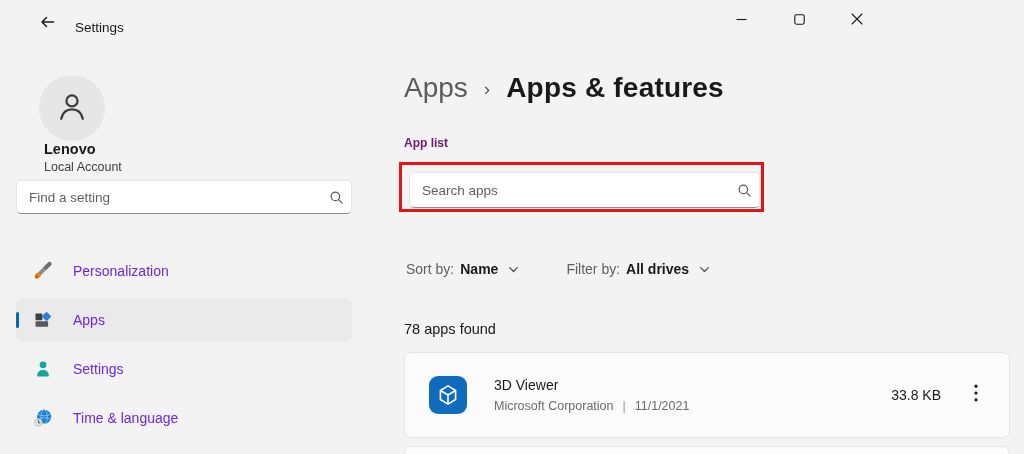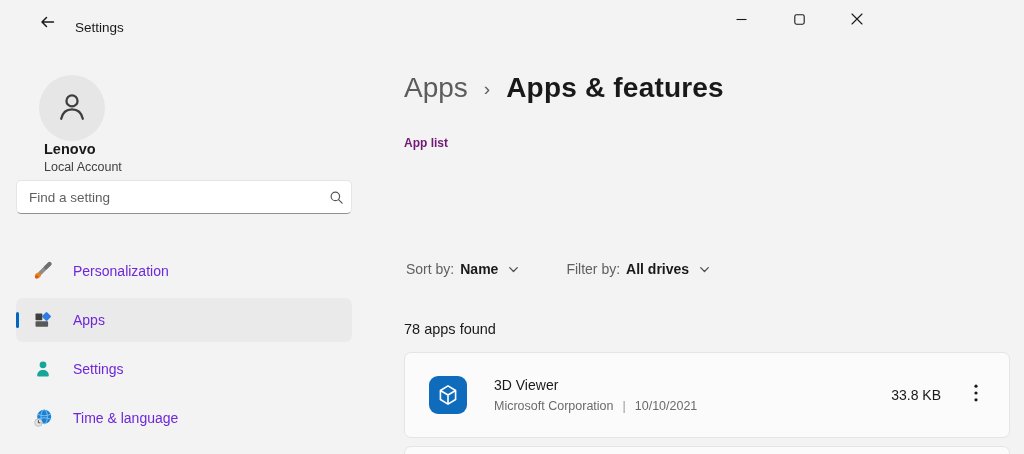--- a/index.html
+++ b/index.html
@@ -176,20 +176,31 @@
   </div>
 
   <div class="breadcrumb">
     <span class="crumb-parent">Apps</span>
     <span class="crumb-sep">›</span>
     <span class="crumb-current">Apps &amp; features</span>
   </div>
 
   <div class="applist-heading">App list</div>
 
+  <div class="annotation">
+    <div class="appsearch-box">
+      <input type="text" placeholder="Search apps" style="">
+      <span class="search-glyph">
+        <svg width="15" height="15" viewBox="0 0 16 16">
+            <circle cx="6.8" cy="6.8" r="4.5" fill="none" stroke="#565656" stroke-width="1.3"></circle>
+            <line x1="10.2" y1="10.2" x2="14" y2="14" stroke="#565656" stroke-width="1.3" stroke-linecap="round"></line>
+          </svg>
+      </span>
+    </div>
+  </div>
 
   <div class="sortfilter">
     <div class="sf-group">
       <span class="sf-label">Sort by:</span>
       <span class="sf-value">Name</span>
       <span class="sf-chevron">
         <svg width="13" height="13" viewBox="0 0 12 12">
             <path d="M2.5 4.3 L6 7.8 L9.5 4.3" fill="none" stroke="#4f4f4f" stroke-width="1.2" stroke-linecap="round" stroke-linejoin="round"></path>
           </svg>
       </span>
@@ -213,21 +224,21 @@
       <svg width="26" height="26" viewBox="0 0 24 24">
         <path d="M12 3.6 L19 7.8 V16.2 L12 20.4 L5 16.2 V7.8 Z" fill="none" stroke="#ffffff" stroke-width="1.5" stroke-linejoin="round"></path>
         <path d="M5 7.8 L12 12 L19 7.8 M12 12 V20.4" fill="none" stroke="#ffffff" stroke-width="1.5" stroke-linejoin="round"></path>
       </svg>
     </div>
     <div class="app-text">
       <div class="app-name">3D Viewer</div>
       <div class="app-meta">
         <span>Microsoft Corporation</span>
         <span class="pipe">|</span>
-        <span>10/10/2021</span>
+        <span>11/1/2021</span>
       </div>
     </div>
     <div class="app-size">33.8 KB</div>
     <div class="kebab">
       <span>
         <svg width="4" height="18" viewBox="0 0 4 18">
             <circle cx="2" cy="2.2" r="1.6" fill="#1a1a1a"></circle>
             <circle cx="2" cy="9" r="1.6" fill="#1a1a1a"></circle>
             <circle cx="2" cy="15.8" r="1.6" fill="#1a1a1a"></circle>
           </svg>

